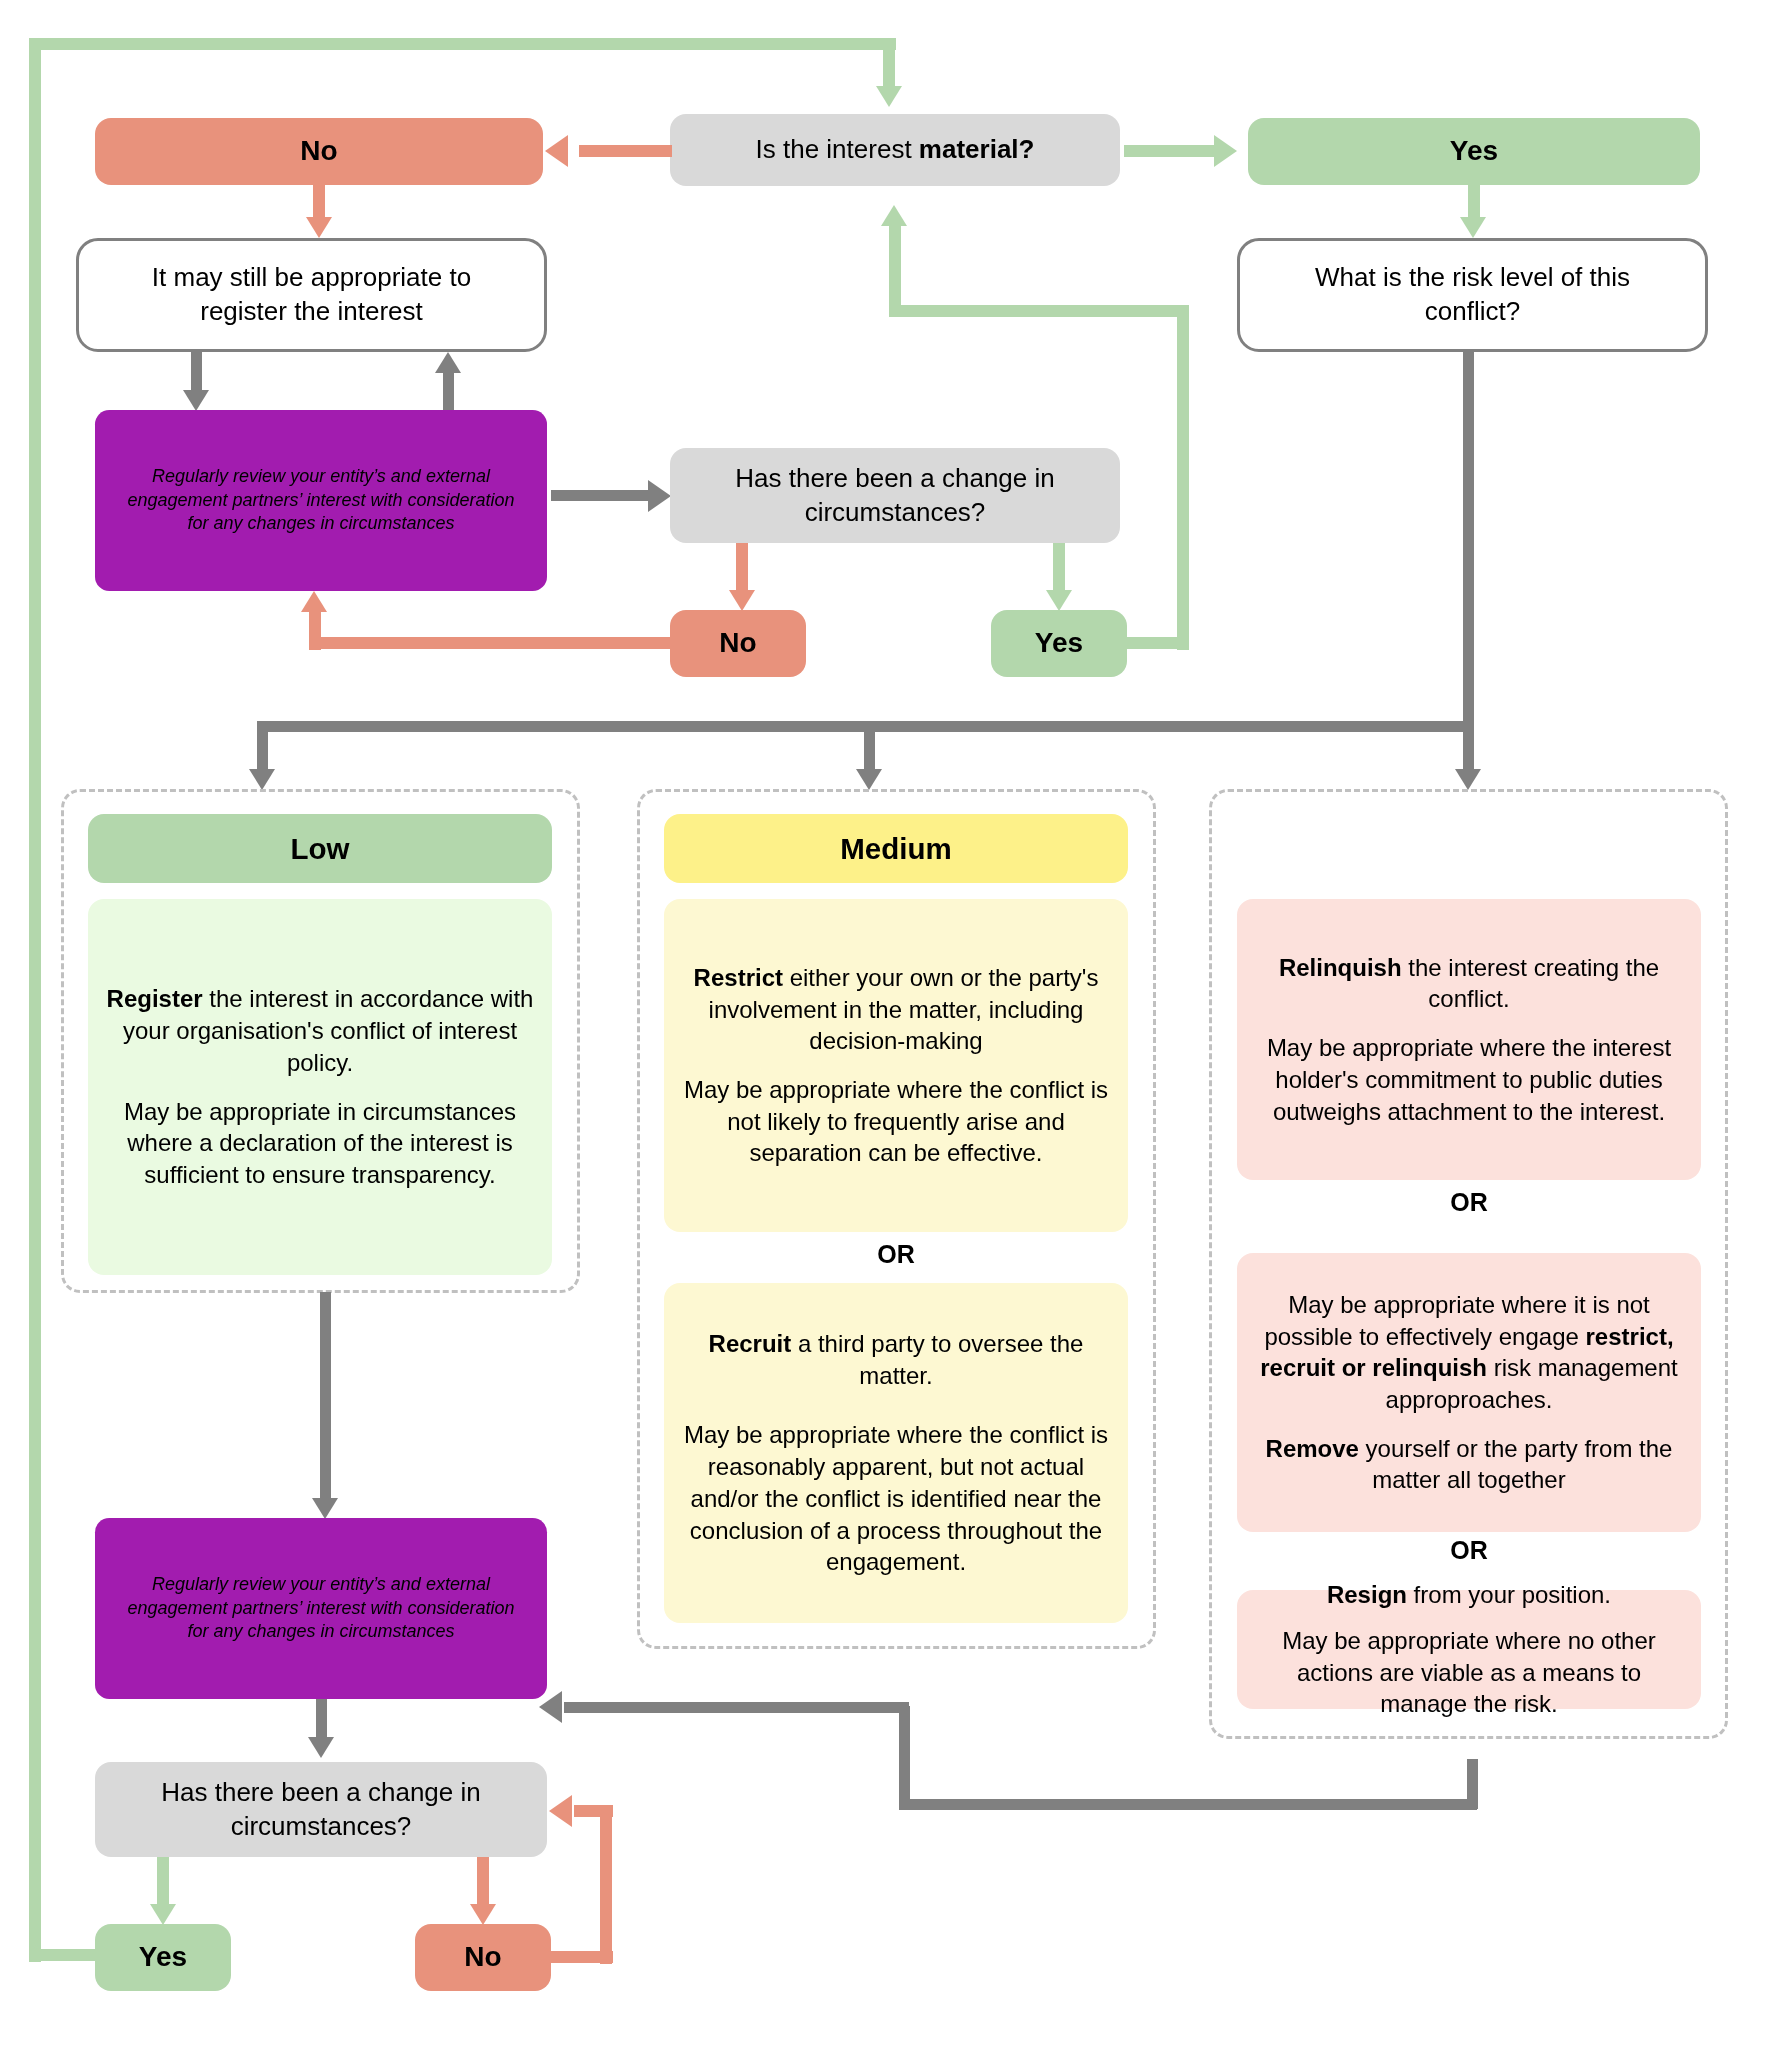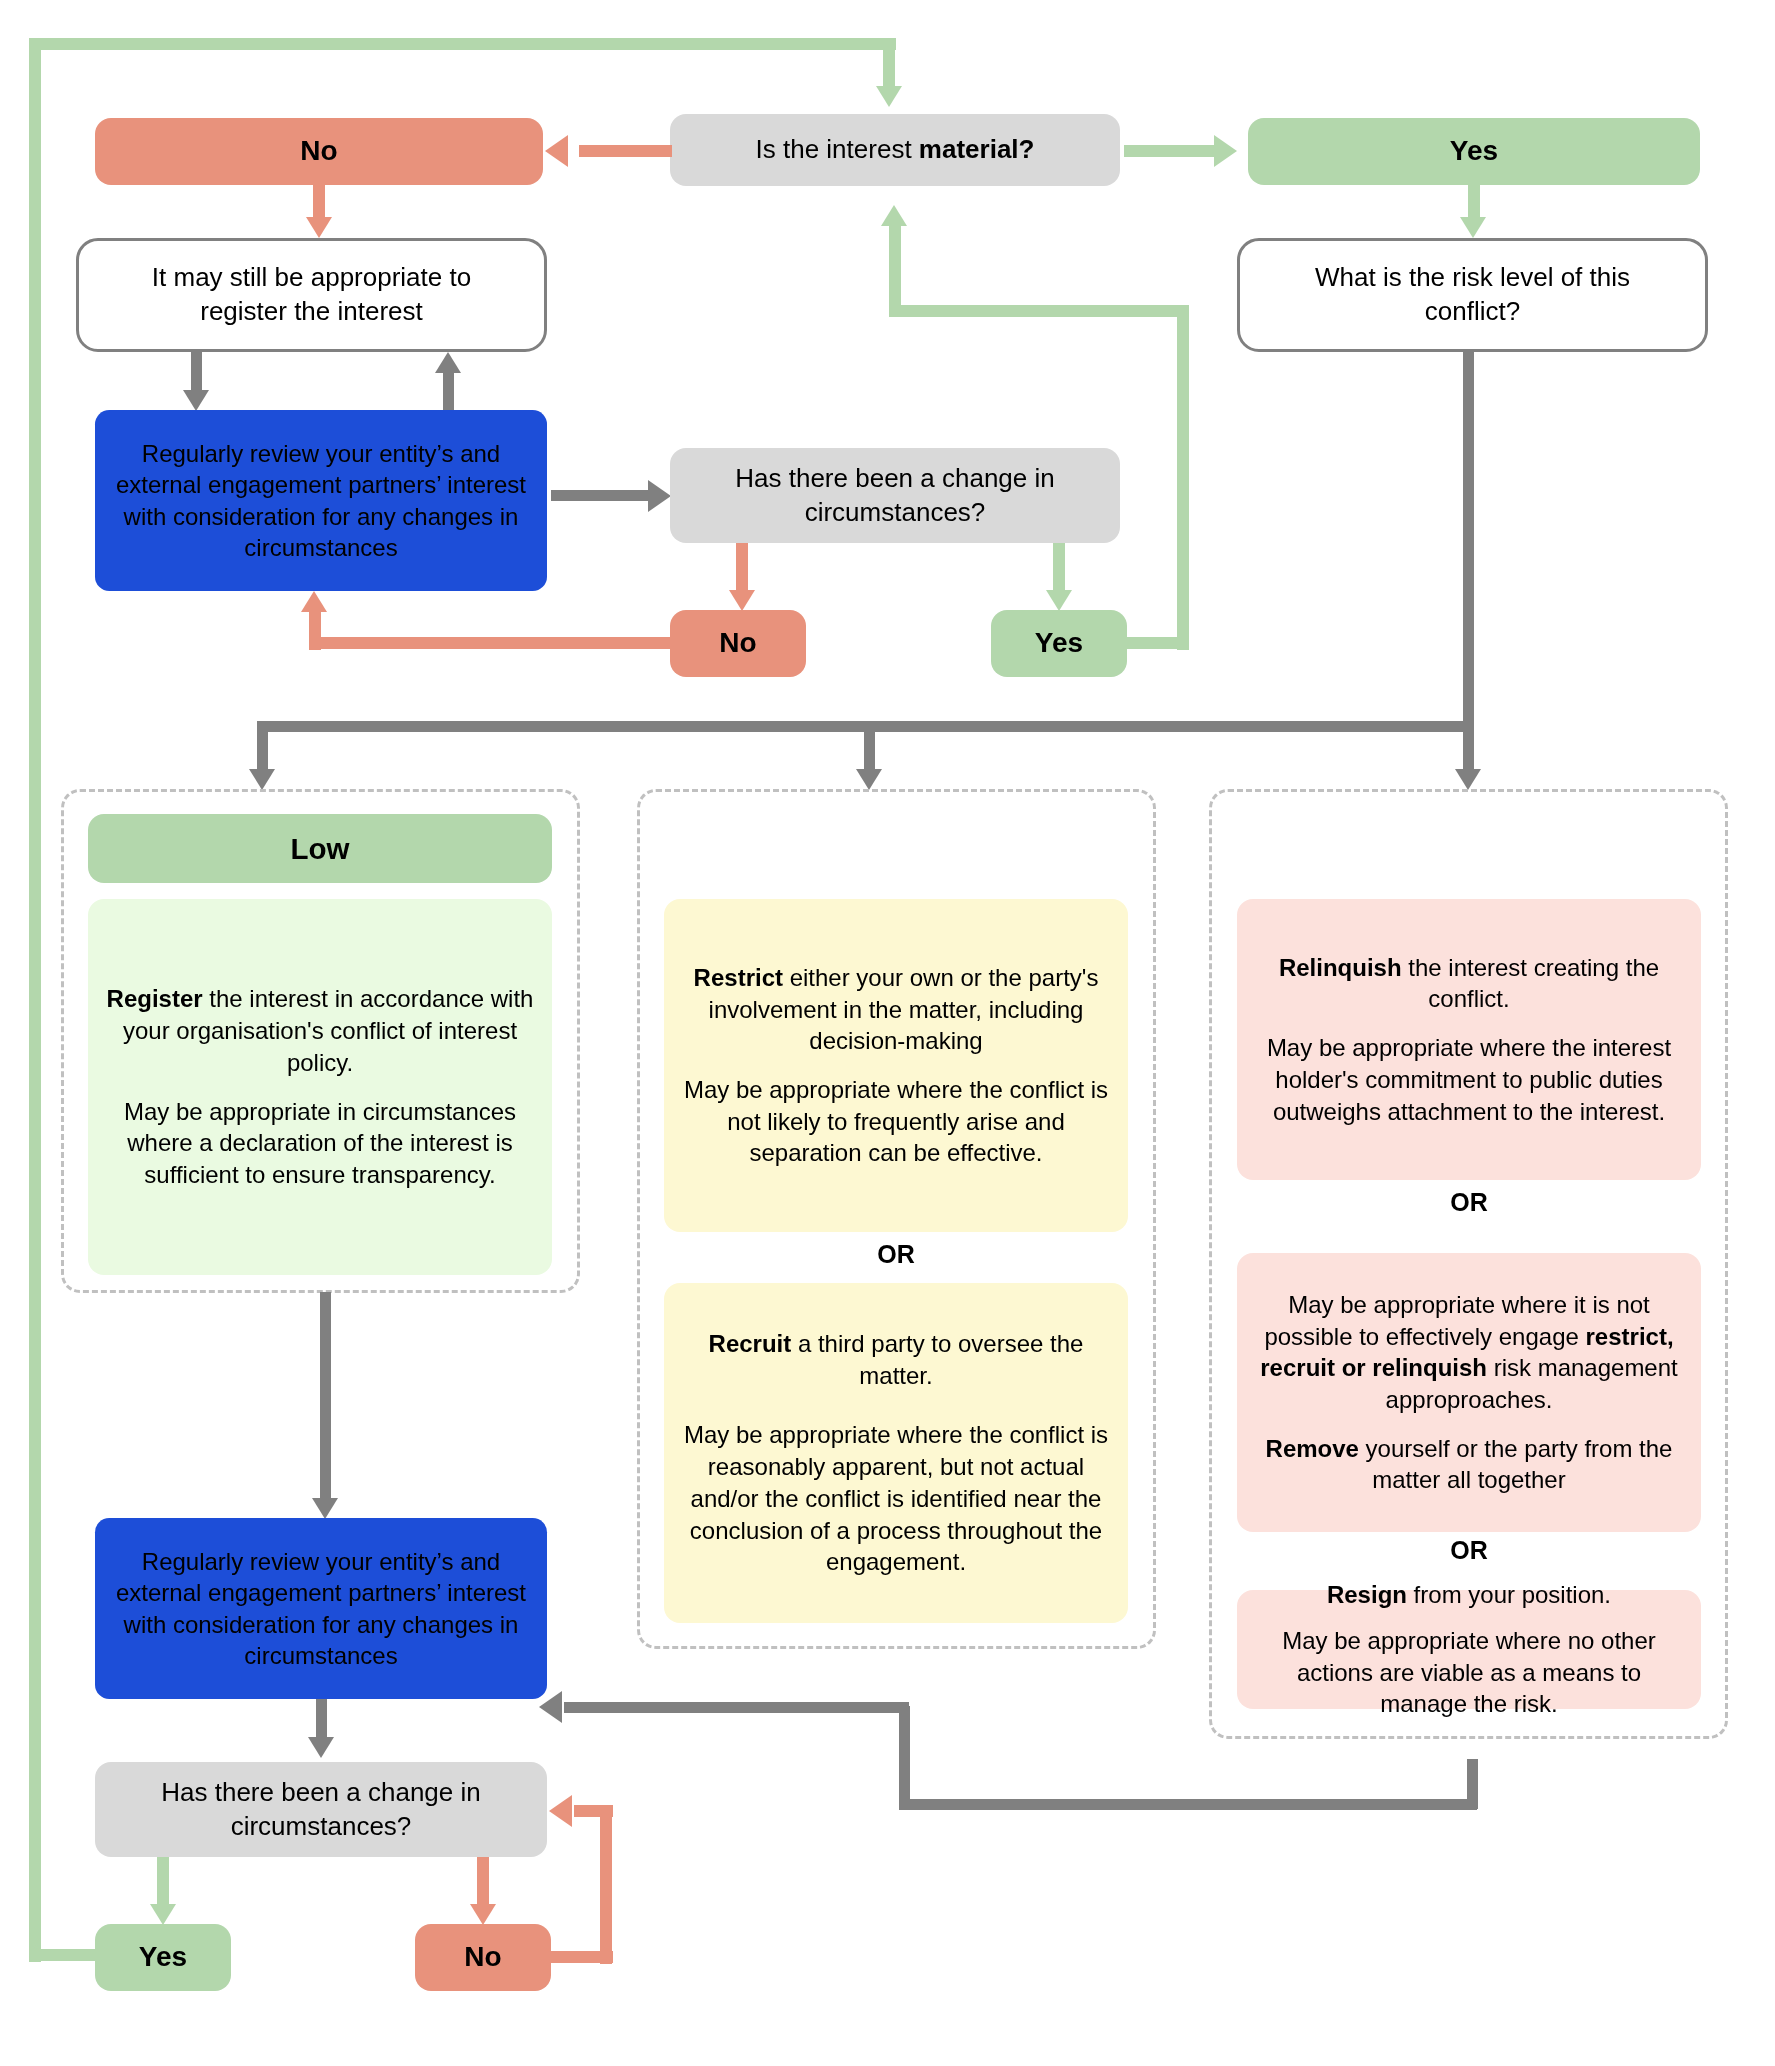--- a/index.html
+++ b/index.html
@@ -39,23 +39,24 @@
     border-radius: 16px;
     font-size: 26px;
   }
   .white-box {
     background: #ffffff;
     border: 3.3px solid #808080;
     border-radius: 22px;
     font-size: 26px;
   }
   .blue-box {
-    background: #1d4ed8;
+    background: #a21caf;
     border-radius: 14.3px;
-    font-size: 24px;
+    font-size: 18px;
+    font-style: italic;
   }
   .red-fill { background: #e8927c; }
   .green-fill { background: #b3d7ac; }
   .yellow-fill { background: #fdf189; }
 
   .risk-group {
     position: absolute;
     box-sizing: border-box;
     border: 3.3px dashed #c0c0c0;
     border-radius: 19px;
@@ -228,20 +229,23 @@
       <b>Register</b><span> the interest in accordance with your organisation's conflict of interest policy.</span>
     </p>
     <p>May be appropriate in circumstances where a declaration of the interest is sufficient to ensure transparency.</p>
   </div>
 
   <div class="seg g" style="left:320px; top:1292px; width:10.5px; height:210px;"></div>
   <div class="arrow ar-down-g" style="left:312px; top:1498px;"></div>
 
   <div class="risk-group" style="left:637px; top:789px; width:519px; height:860px;"></div>
 
+  <div class="risk-header yellow-fill" style="left:664px; top:814px; width:464px; height:69px;">
+    <span>Medium</span>
+  </div>
 
   <div class="action-card card-yellow" style="left:664px; top:899px; width:464px; height:333px;">
     <p>
       <b>Restrict</b><span> either your own or the party's involvement in the matter, including decision-making</span>
     </p>
     <p>May be appropriate where the conflict is not likely to frequently arise and separation can be effective.</p>
   </div>
 
   <div class="or-label" style="left:664px; top:1240px; width:464px; height:29.5px;">
     <span>OR</span>

